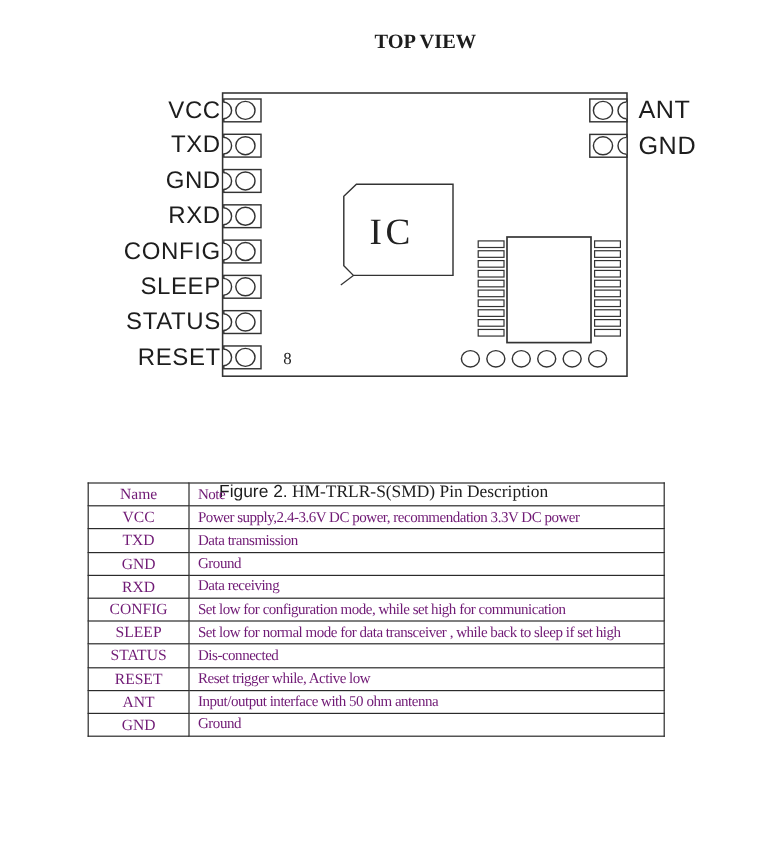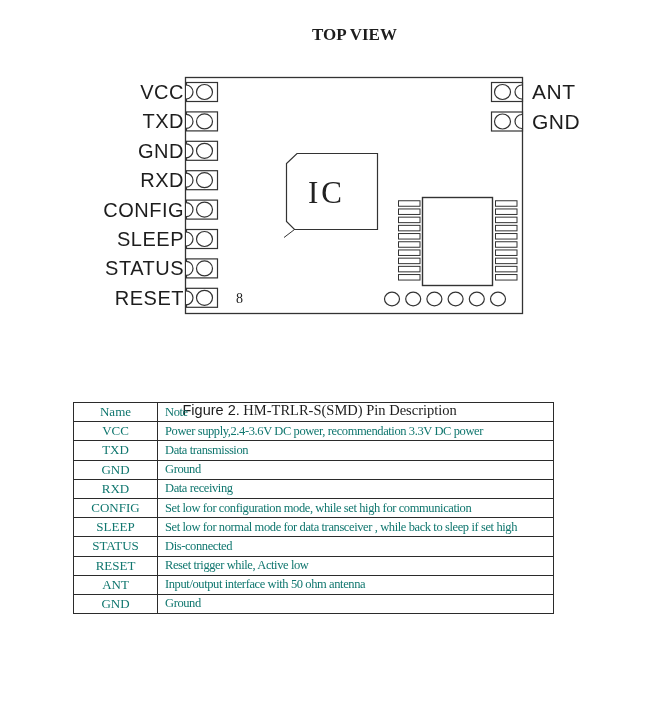--- a/index.html
+++ b/index.html
@@ -22,21 +22,21 @@
     position:absolute; left:532px;
     font-family:"Liberation Sans", sans-serif; font-size:21px; line-height:26px;
     letter-spacing:0.5px; color:#1d1d1d;
   }
   .caption { position:absolute; left:168px; top:385px; font-size:14.5px; font-weight:normal; white-space:pre; }
   .caption .prefix { font-family:"Liberation Sans", sans-serif; }
   .caption .title  { font-family:"Liberation Serif", serif; }
   table.pins {
     position:absolute; left:73px; top:402px; width:481px;
     border-collapse:collapse; table-layout:fixed;
-    font-family:"Liberation Serif", serif; color:#0f766e;
+    font-family:"Liberation Serif", serif; color:#701a75;
   }
   table.pins col.col-name { width:84px; }
   table.pins tr { height:19.2px; }
   table.pins th, table.pins td {
     border:1px solid #2b2b2b; font-weight:normal; overflow:hidden;
     white-space:nowrap; vertical-align:middle;
   }
   table.pins .c-name { text-align:center; font-size:13px; }
   table.pins .c-note { text-align:left; padding-left:7px; font-size:12.5px; letter-spacing:-0.4px; }
 </style>

